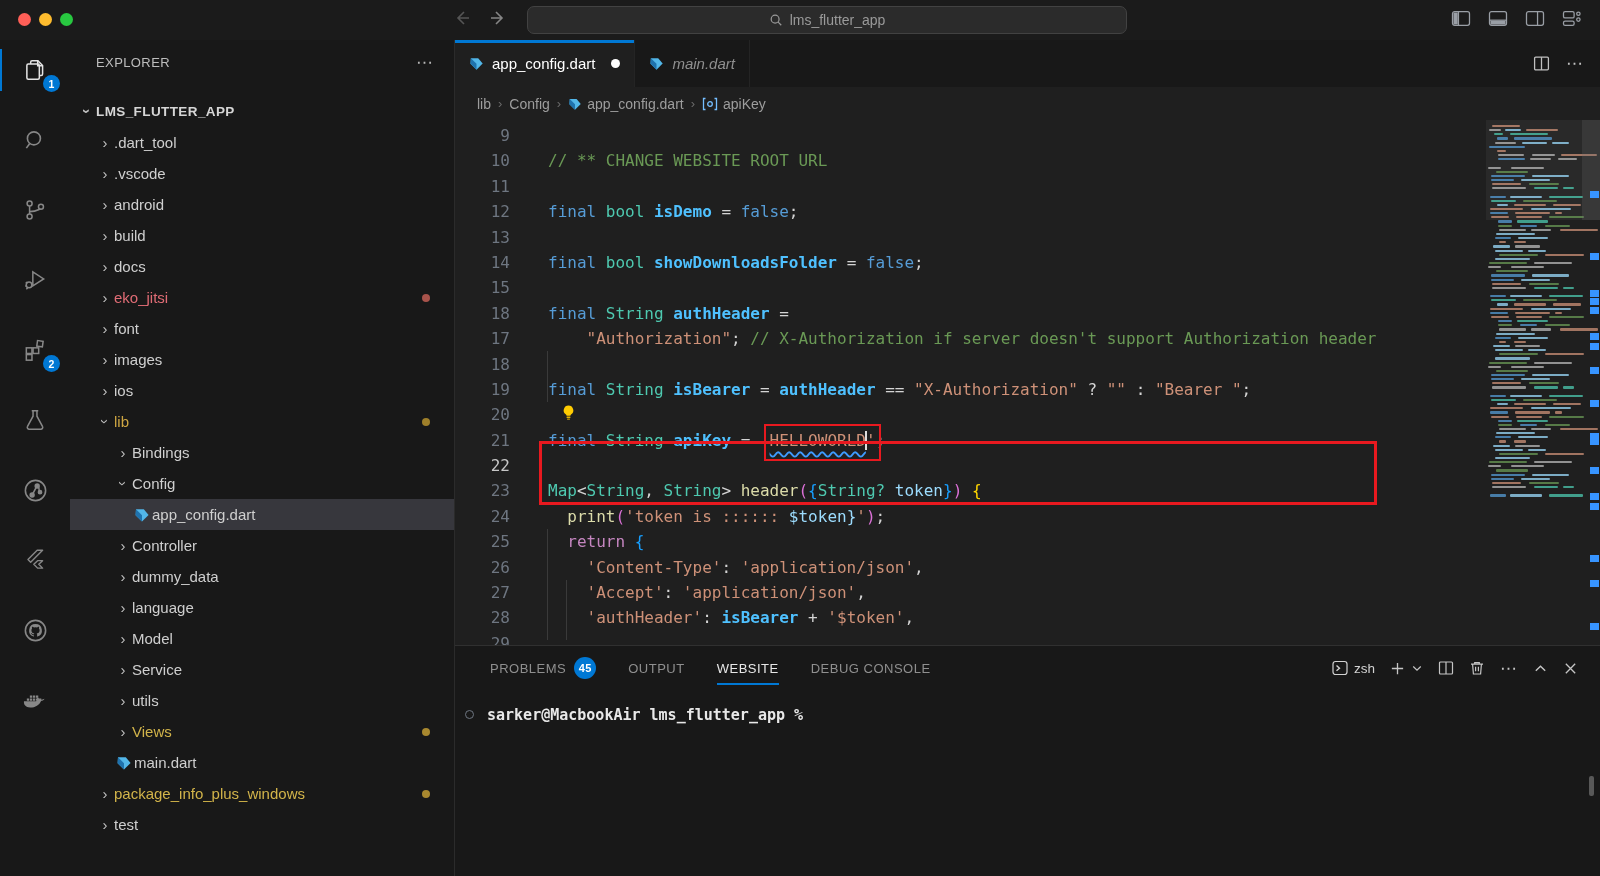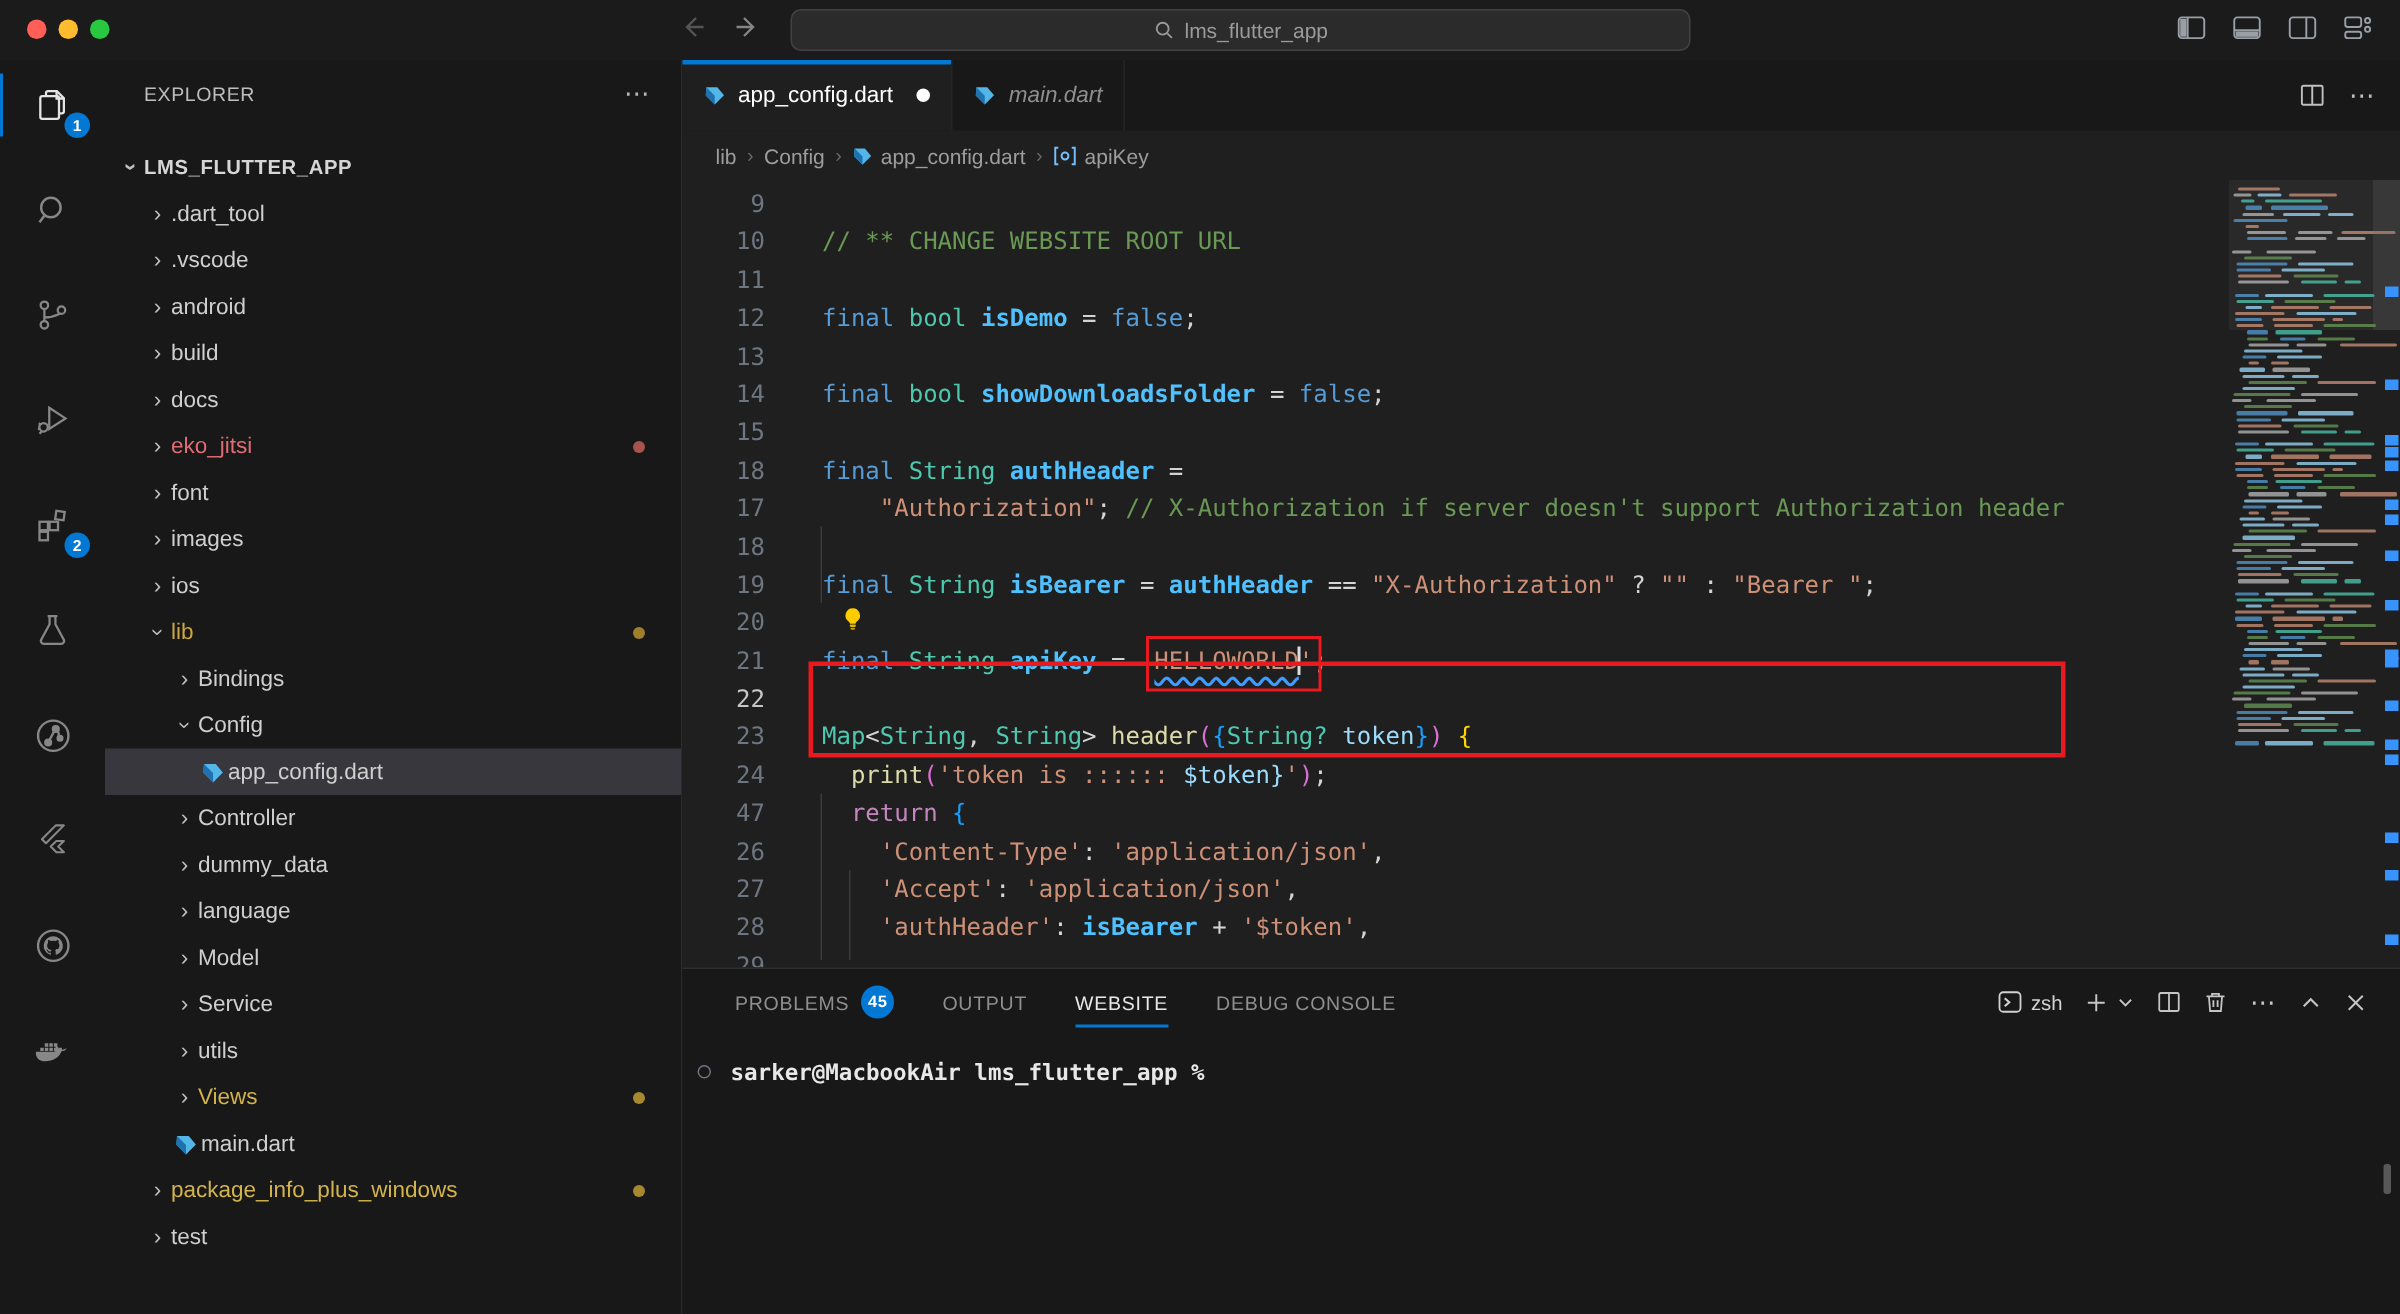--- a/index.html
+++ b/index.html
@@ -445,21 +445,21 @@
         <div>15</div>
         <div>18</div>
         <div>17</div>
         <div>18</div>
         <div>19</div>
         <div>20</div>
         <div>21</div>
         <div class="active">22</div>
         <div>23</div>
         <div>24</div>
-        <div>47</div>
+        <div>25</div>
         <div>26</div>
         <div>27</div>
         <div>28</div>
         <div>29</div>
       </div>
     <div class="indent-guide" style="left:92px; top:231px; height:51px;"></div>
     <div class="indent-guide" style="left:92px; top:409px; height:111px;"></div>
     <div class="indent-guide" style="left:111px; top:460px; height:60px;"></div>
     <div class="code-lines" id="codelines">
         <div class="code-line"></div>

